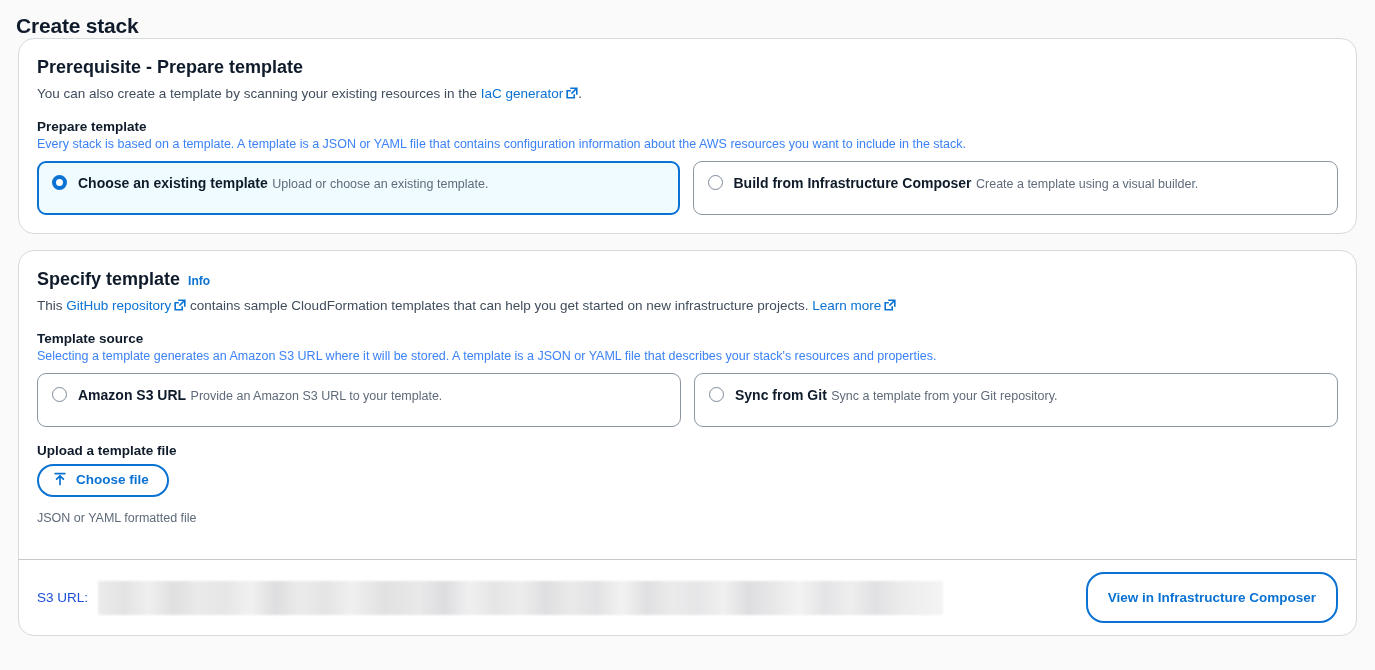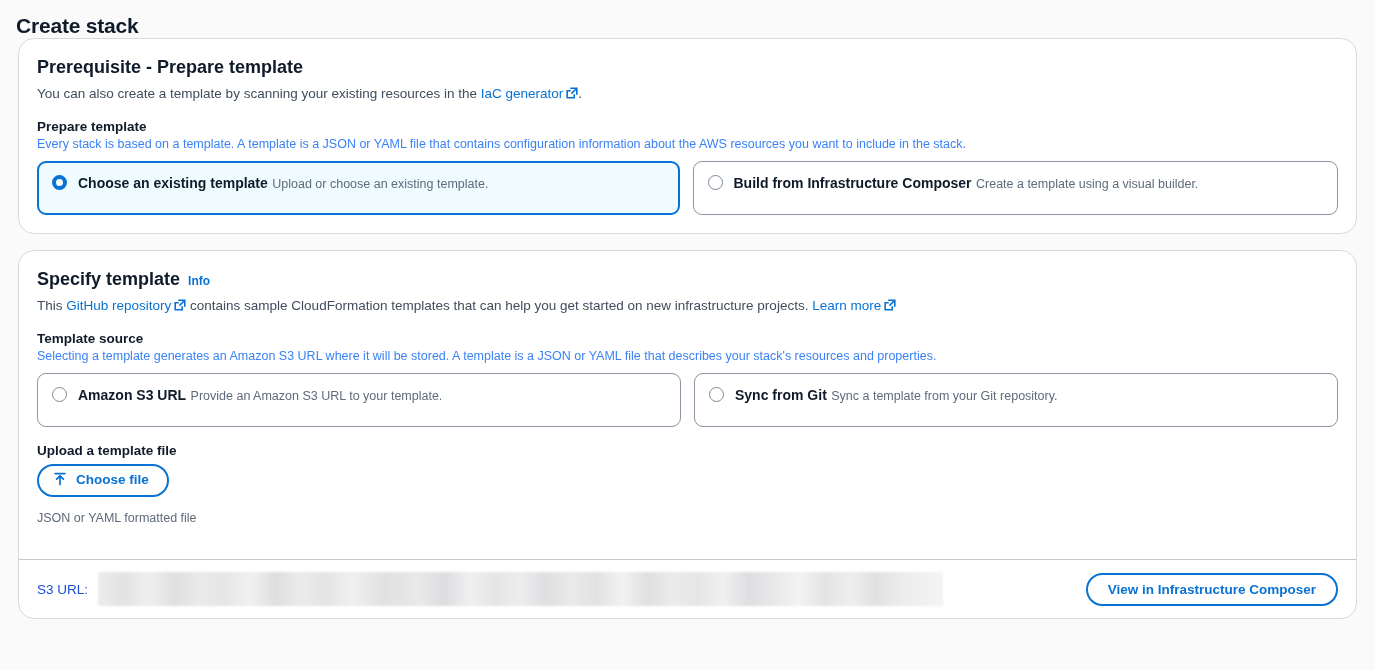--- a/index.html
+++ b/index.html
@@ -211,21 +211,21 @@
         #e1e1e3 92%, #ececed 95%, #f4f4f4 100%);
     filter: blur(1.2px);
   }
   .composer-btn {
     border: 2px solid #0972d3;
     color: #0972d3;
     background: #ffffff;
     border-radius: 18px;
     font-size: 13.5px;
     font-weight: bold;
-    padding: 7px 20px;
+    padding: 16px 20px;
     cursor: pointer;
     white-space: nowrap;
     font-family: "Liberation Sans", sans-serif;
   }
 </style>
 </head>
 <body>
 
 <div class="page">
 

